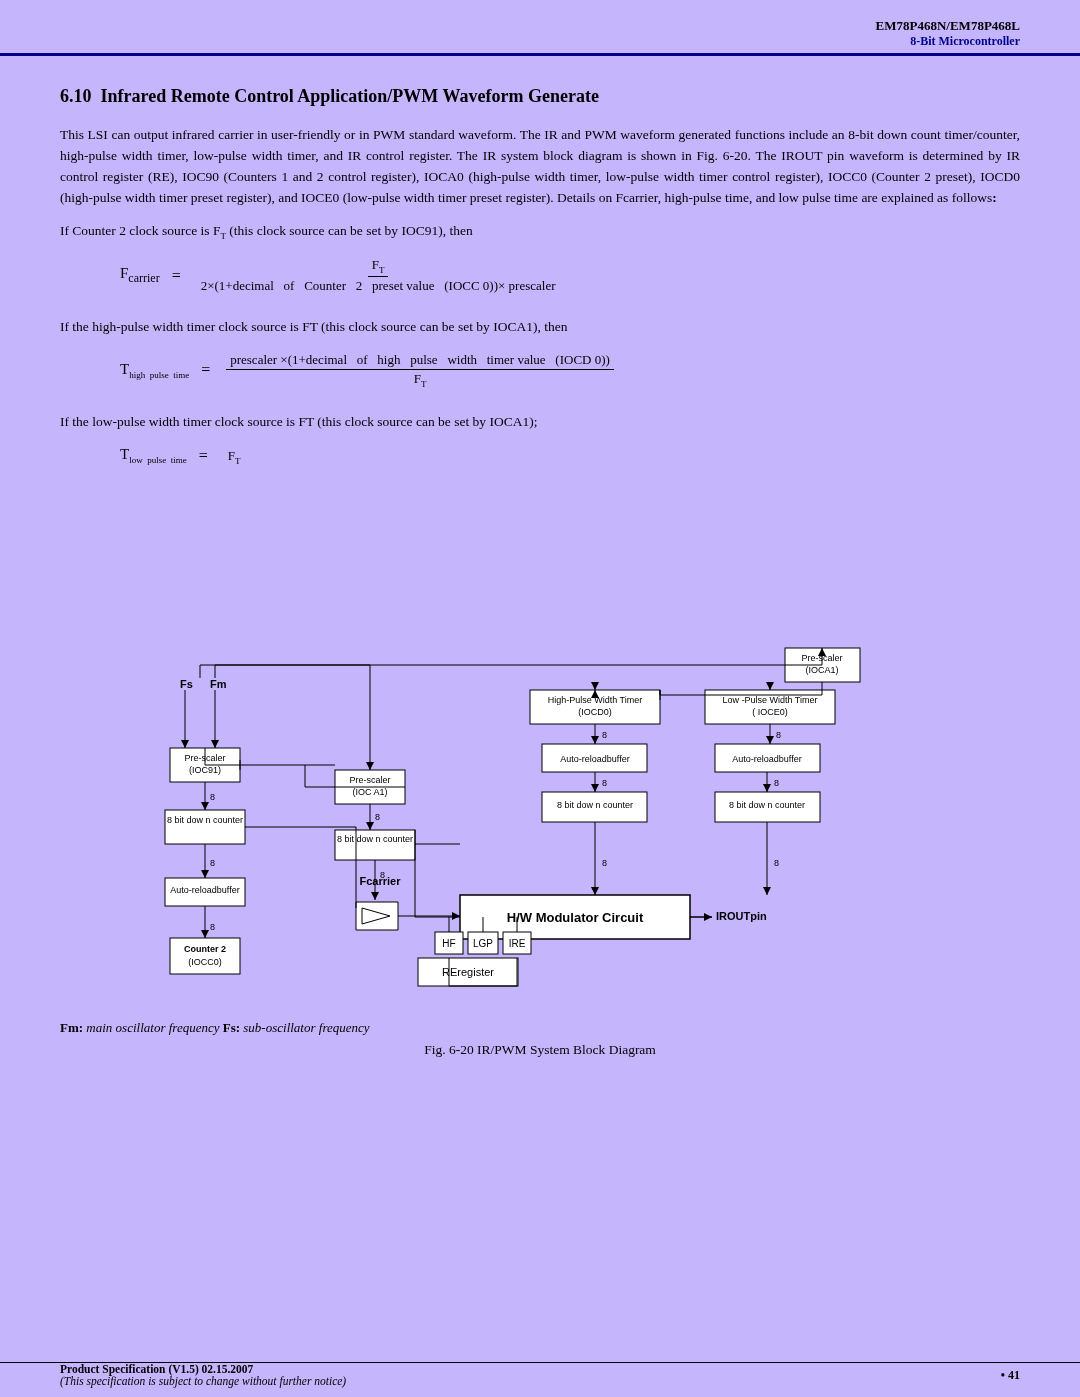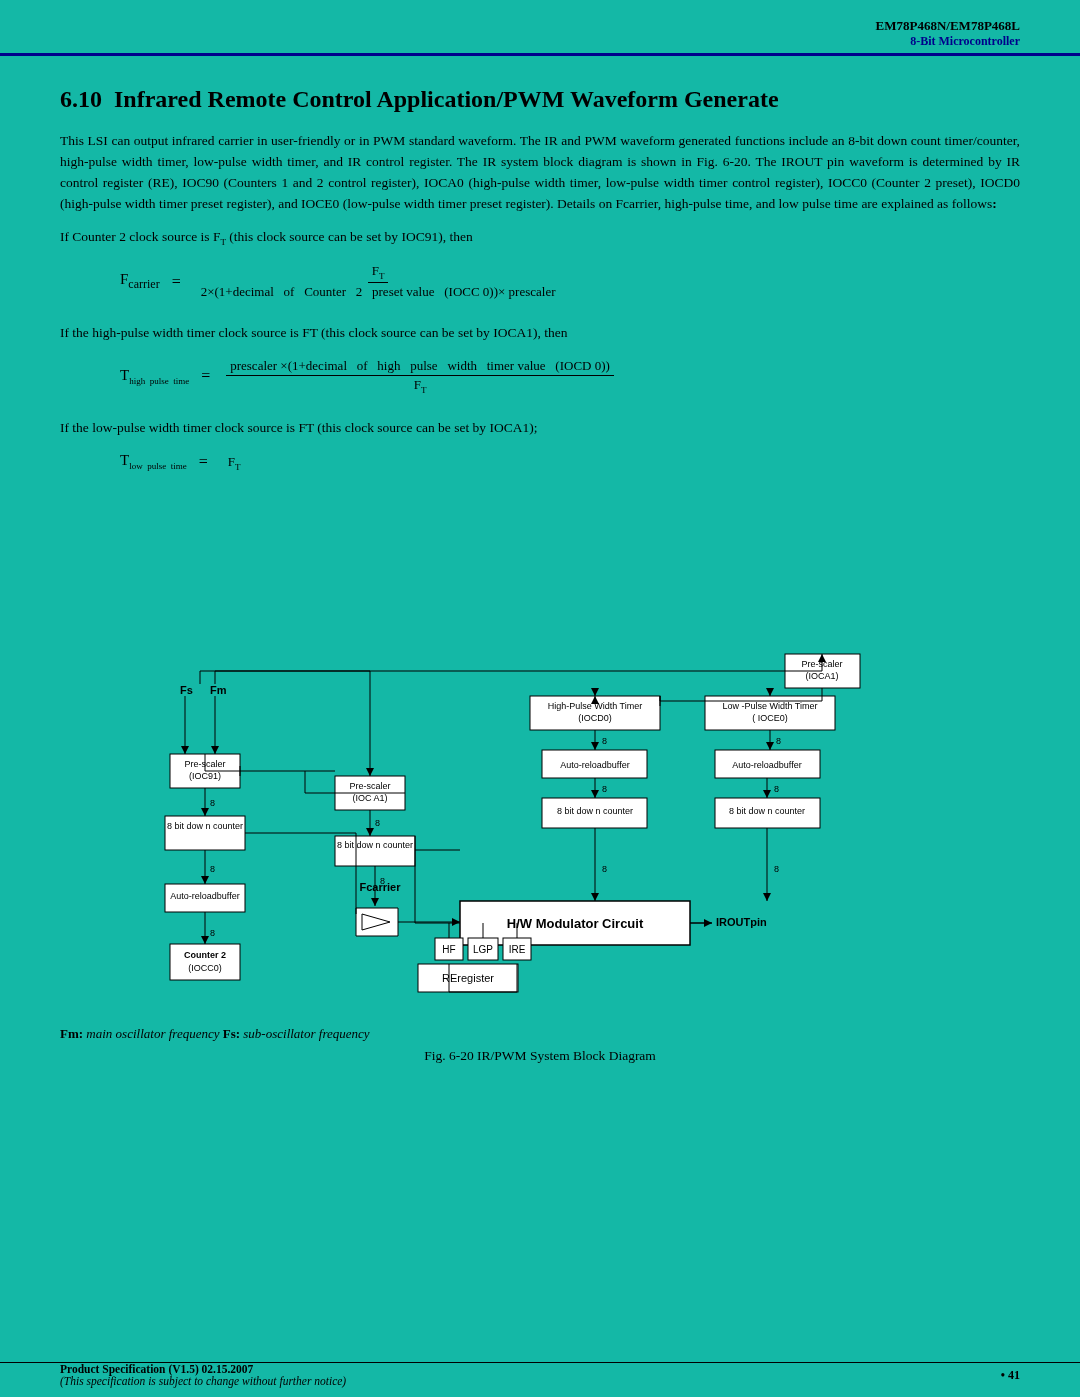--- a/index.html
+++ b/index.html
@@ -9,21 +9,21 @@
       color: #000;
       background: #fff;
       width: 1080px;
       min-height: 1397px;
       position: relative;
     }
     .page {
       width: 1080px;
       min-height: 1397px;
       padding: 0;
-      background: #14b8a6;
+      background: #c4b5fd;
     }
     
     .header {
       text-align: right;
       padding: 18px 60px 4px 60px;
       border-bottom: 3px solid #00008b;
     }
     .header-title {
       font-size: 13px;
       font-weight: bold;
@@ -31,21 +31,21 @@
     .header-subtitle {
       font-size: 12px;
       font-weight: bold;
       color: #00008b;
     }
     
     .content {
       padding: 30px 60px 20px 60px;
     }
     .section-title {
-      font-size: 24px;
+      font-size: 18px;
       font-weight: bold;
       margin-bottom: 18px;
     }
     .section-title span {
       font-weight: bold;
     }
     .body-text {
       font-size: 13.5px;
       line-height: 1.55;
       text-align: justify;

